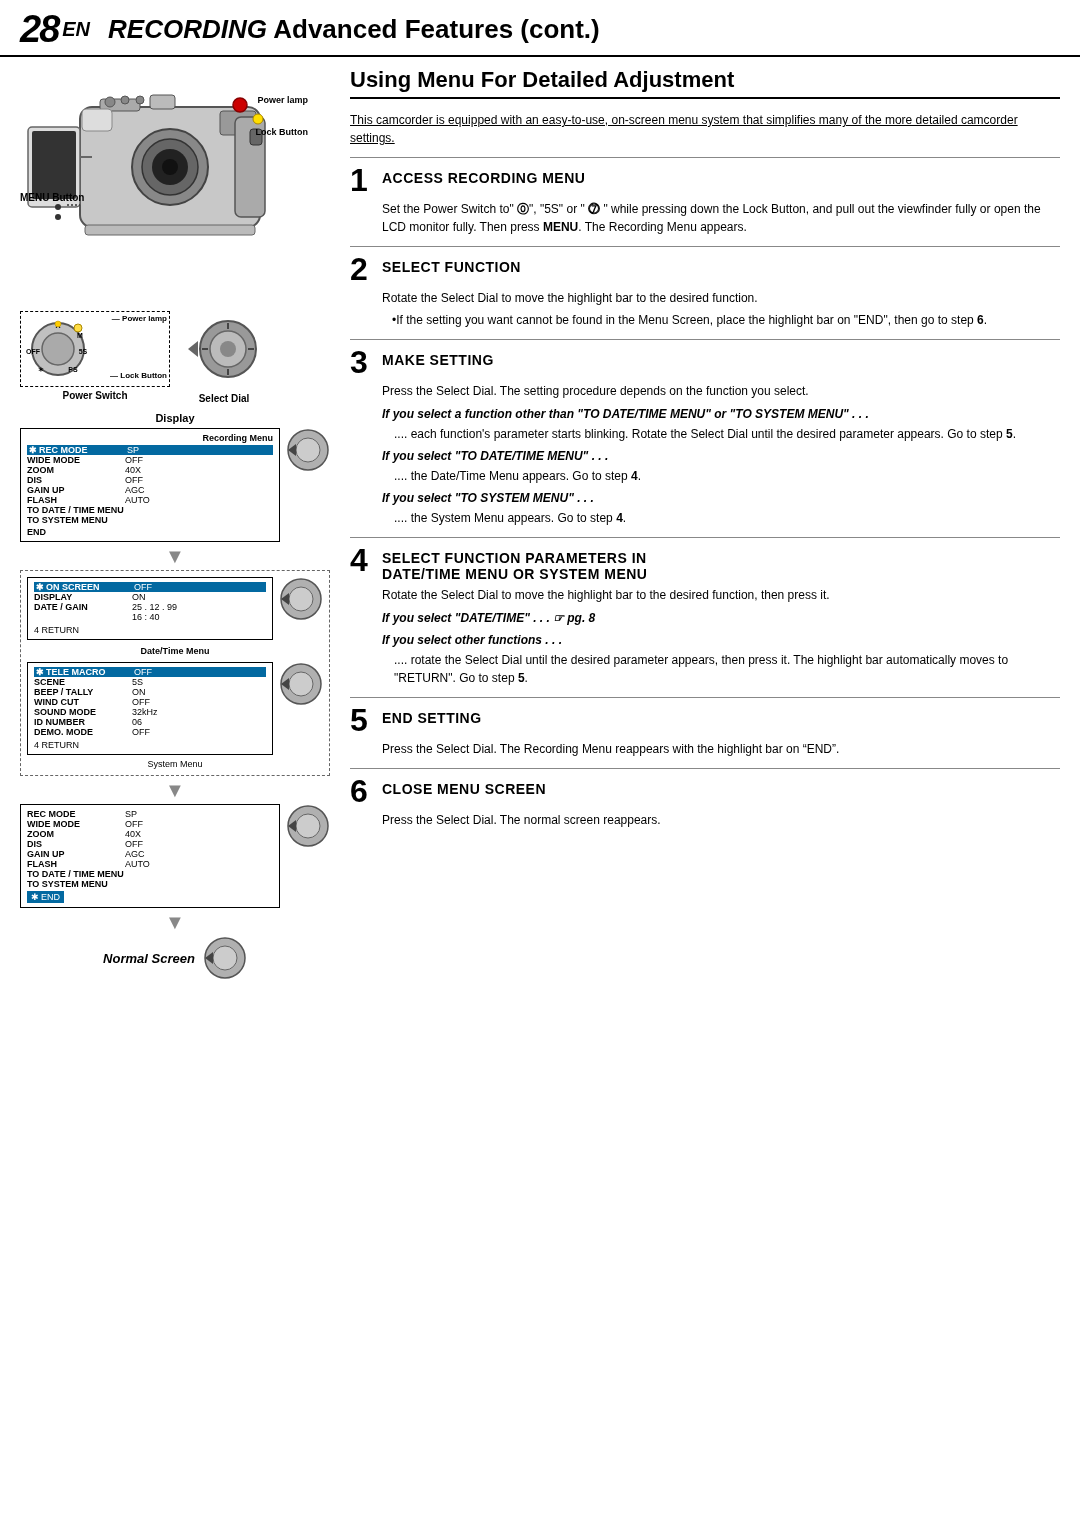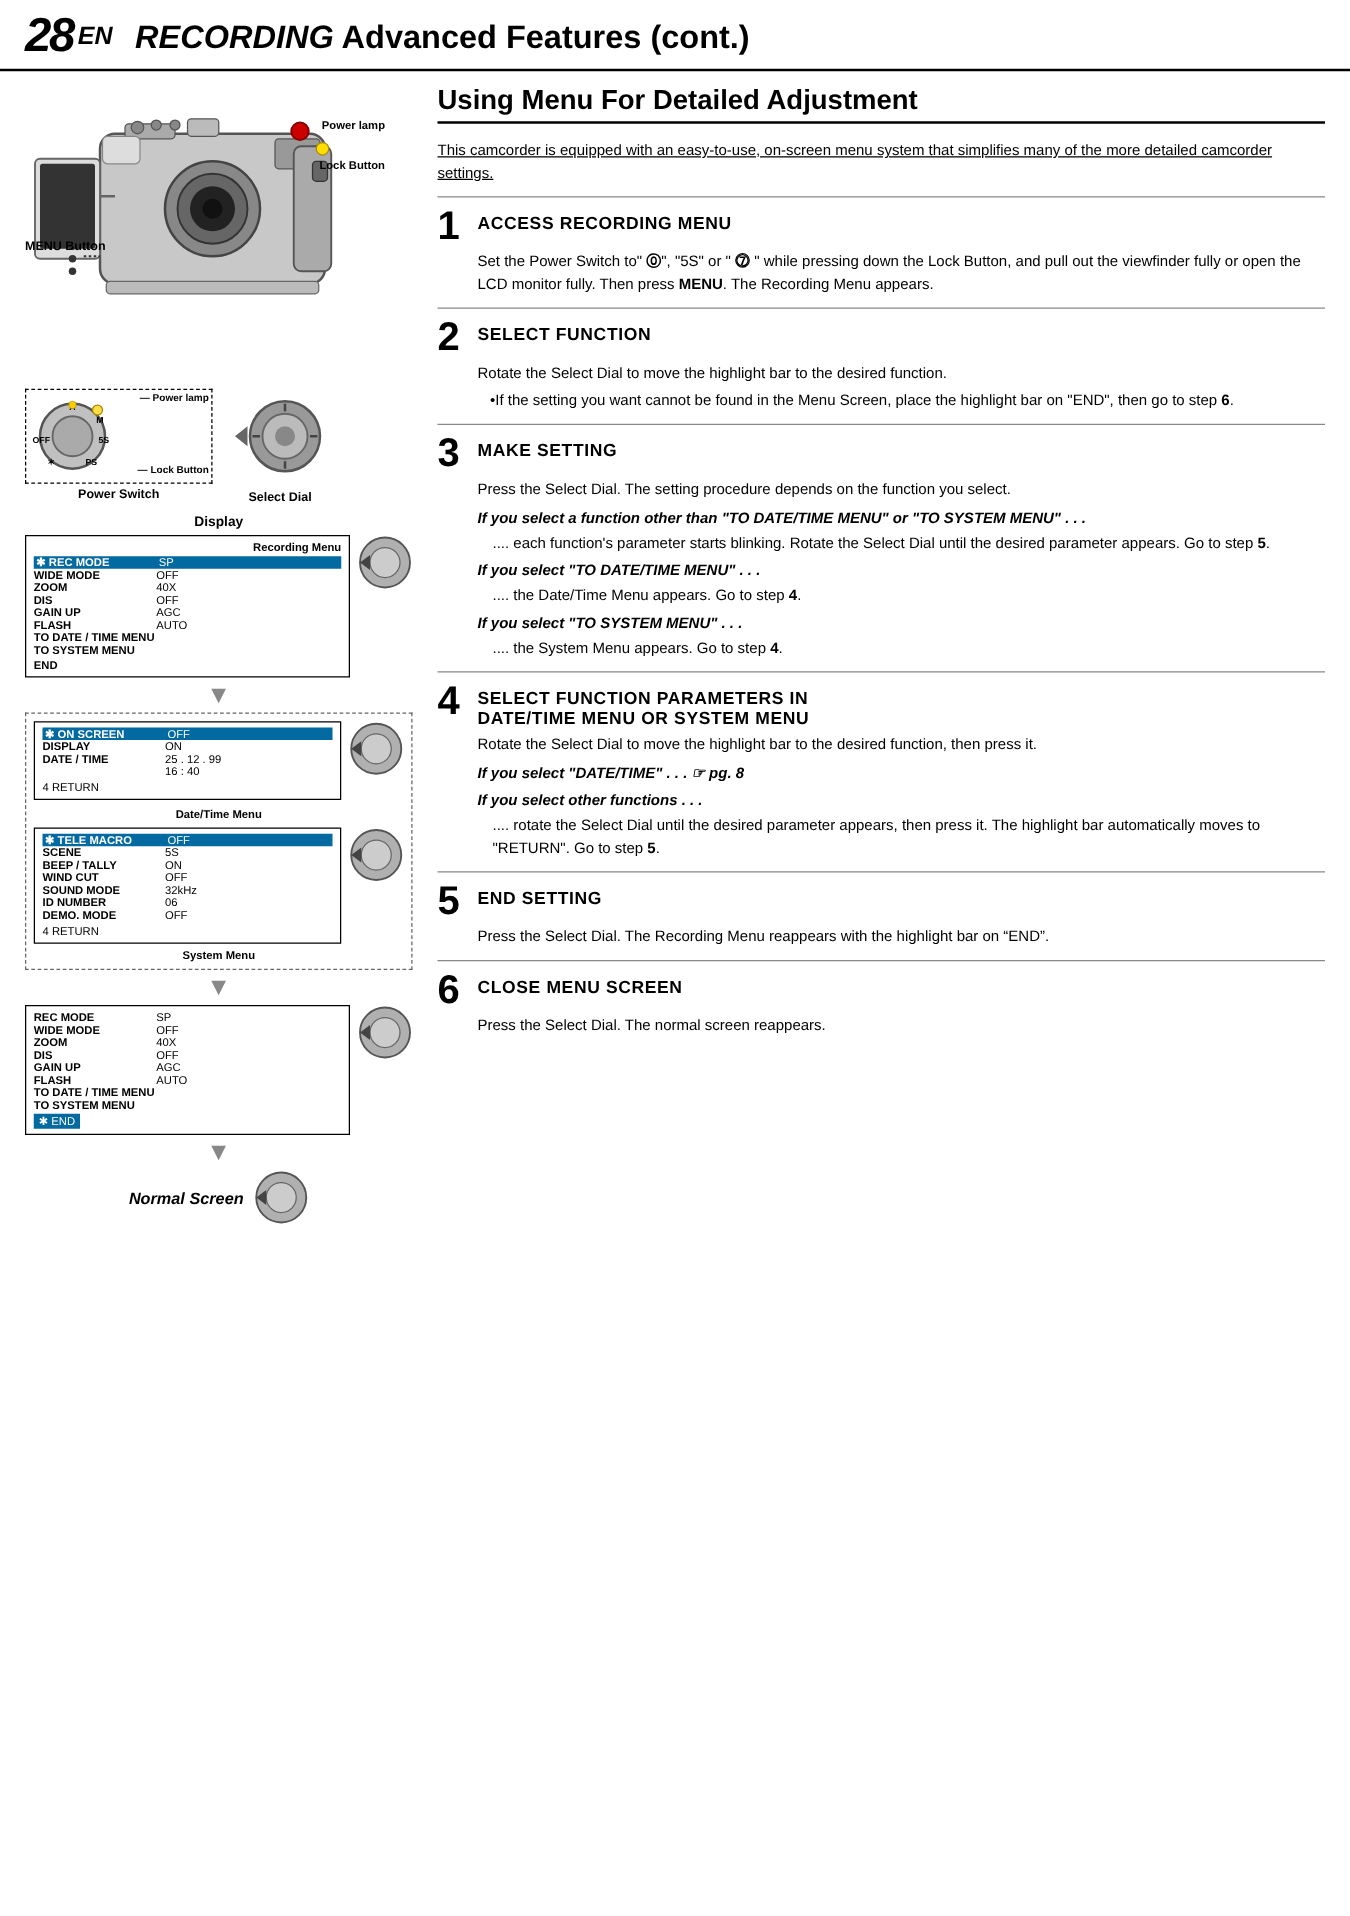--- a/index.html
+++ b/index.html
@@ -400,21 +400,21 @@
             <div class="menu-box" style="flex:1;">
               <div class="menu-row highlighted">
                 <span class="menu-highlight-key">✱ ON SCREEN</span>
                 <span>OFF</span>
               </div>
               <div class="menu-row">
                   <span class="menu-key">DISPLAY</span>
                   <span>ON</span>
                 </div>
               <div class="menu-row">
-                  <span class="menu-key">DATE / TIME</span>
+                  <span class="menu-key">DATE / GAIN</span>
                   <span>25 . 12 . 99</span>
                 </div>
               <div class="menu-row">
                   <span class="menu-key"></span>
                   <span>16 : 40</span>
                 </div>
               <div class="menu-row" style="margin-top:3px;">
                   <span>4  RETURN</span>
                 </div>
             </div>
@@ -459,21 +459,21 @@
               <div class="menu-row" style="margin-top:3px;">
                   <span>4  RETURN</span>
                 </div>
             </div>
             <svg width="44" height="44" viewBox="0 0 44 44">
               <circle cx="22" cy="22" r="20" fill="#b0b0b0" stroke="#555" stroke-width="1.5"></circle>
               <circle cx="22" cy="22" r="12" fill="#ccc" stroke="#666" stroke-width="1"></circle>
               <polygon points="2,22 10,16 10,28" fill="#444"></polygon>
             </svg>
           </div>
-          <div style="font-size:9px;font-weight:bold;text-align:center;">System Menu</div>
+          <div style="font-size:9px;font-weight:normal;text-align:center;">System Menu</div>
         </div>
 
         <div class="arrow-down">▼</div>
 
         <div style="display:flex;align-items:flex-start;gap:6px;width:100%;">
           <div class="menu-box" style="flex:1;min-width:150px;">
             <div class="menu-row">
                 <span class="menu-key">REC MODE</span>
                 <span>SP</span>
               </div>

